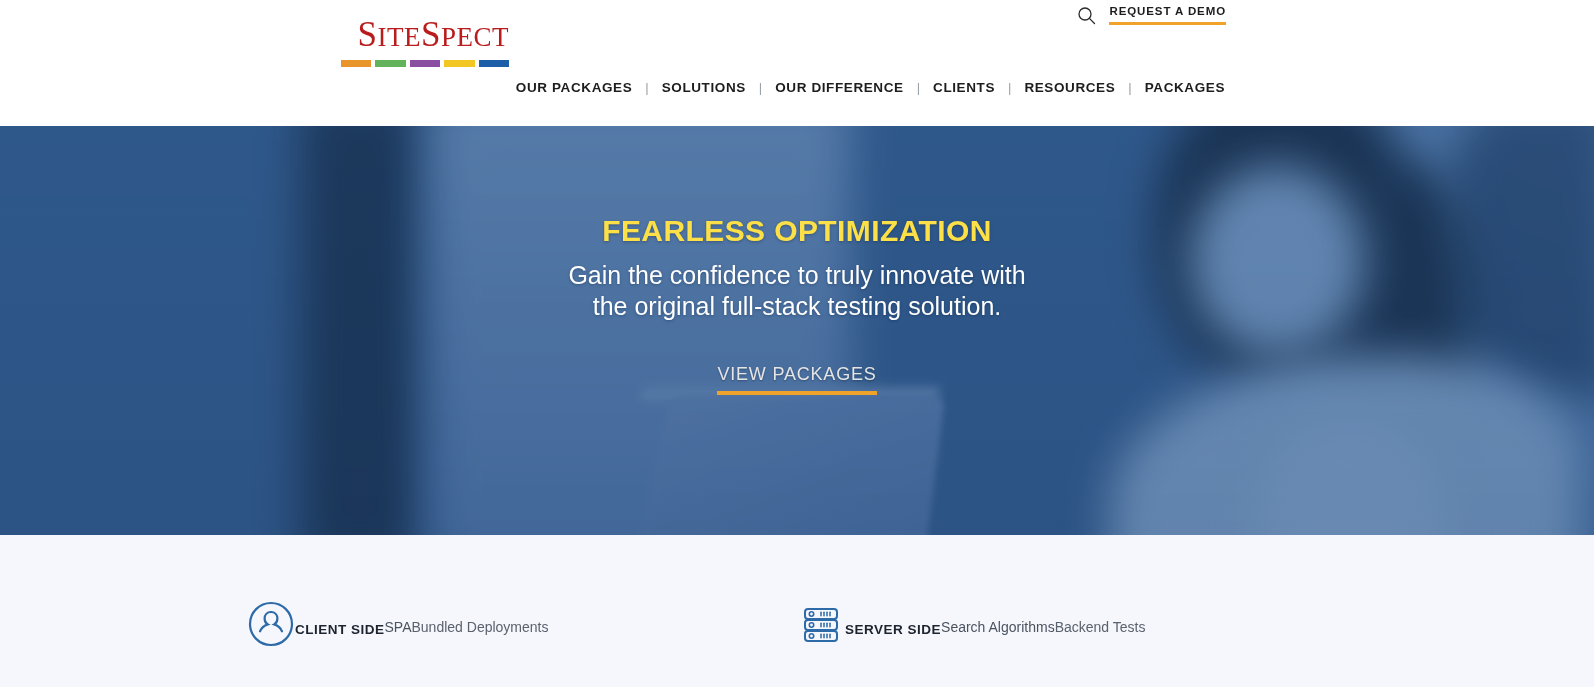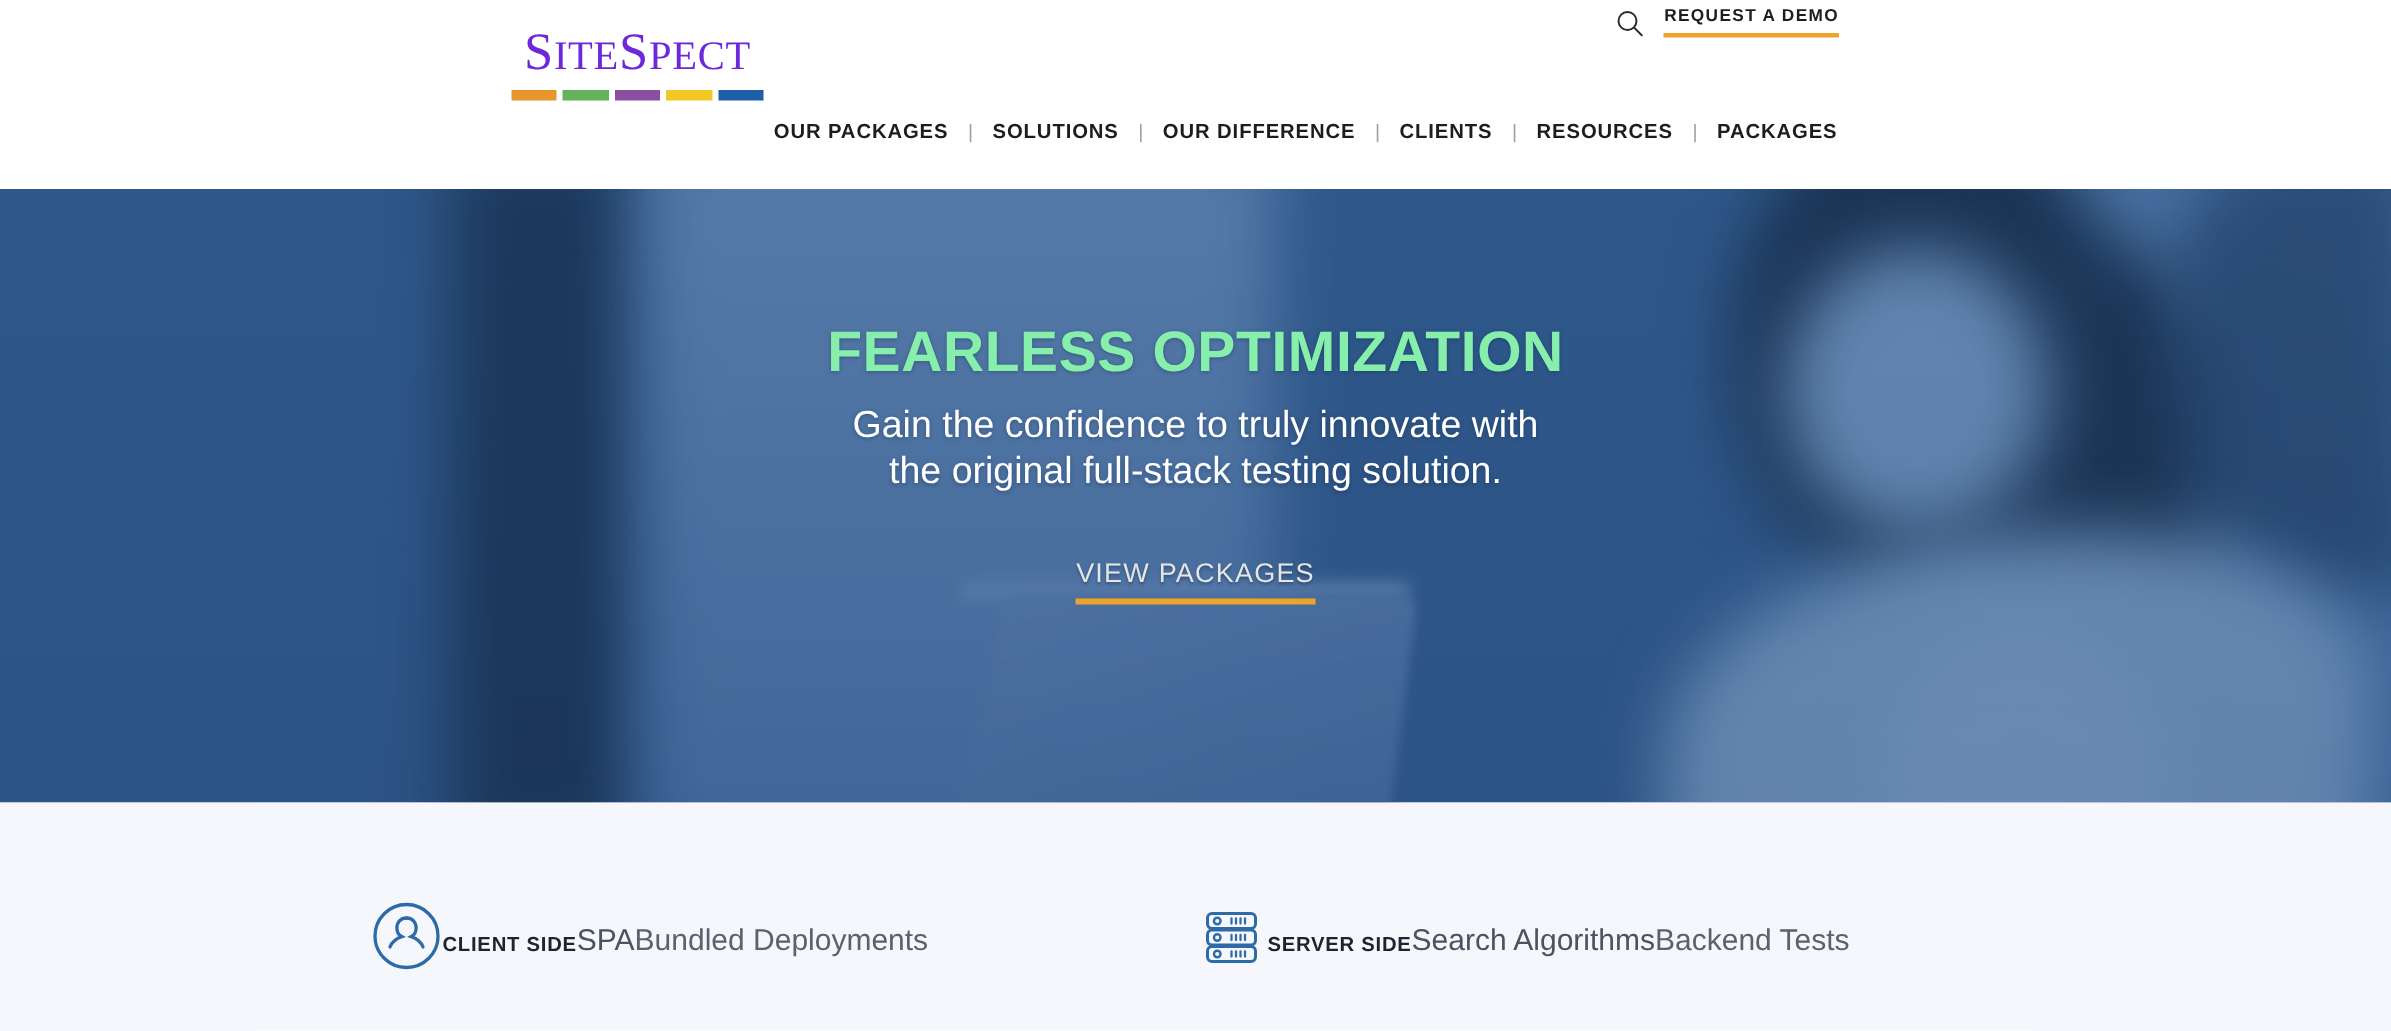--- a/index.html
+++ b/index.html
@@ -23,22 +23,23 @@
     left:341px; top:16px;
     width:168px;
     text-align:center;
     user-select:none;
   }
   .logo-word {
     font-family:"Liberation Serif", serif;
     font-size:35px;
     line-height:38px;
     letter-spacing:0.5px;
-    color:#6d28d9;
-    white-space:nowrap;
+    color:#b91c1c;
+    white-space:nowrap;
+    text-align:right;
   }
   .logo-word .cap { font-size:35px; }
   .logo-word .sm  { font-size:27px; }
   .logo-bars {
     display:flex;
     gap:4px;
     margin-top:4px;
     height:7px;
     width:100%;
   }
@@ -187,24 +188,24 @@
   }
 
   .hero-content {
     position:absolute; inset:0;
     display:flex; flex-direction:column;
     align-items:center;
     padding-top:90px;
     text-align:center;
   }
   .hero-title {
-    font-size:38px;
+    font-size:30px;
     font-weight:bold;
     letter-spacing:0.4px;
-    color:#86efac;
+    color:#fde047;
     line-height:1;
     text-shadow:0 1px 3px rgba(10,30,55,.35);
     white-space:nowrap;
   }
   .hero-sub {
     margin-top:14px;
     font-size:25px;
     font-weight:400;
     line-height:31px;
     color:#ffffff;
@@ -248,21 +249,21 @@
   .feat-title {
     margin-top:11px;
     font-size:13.5px;
     font-weight:bold;
     letter-spacing:0.5px;
     color:#1d2430;
     white-space:nowrap;
   }
   .feat-line {
     margin-top:7px;
-    font-size:20px;
+    font-size:14px;
     font-weight:400;
     color:#4a5360;
     line-height:21px;
     white-space:nowrap;
   }
   .feat-line.clipped { color:#5a626e; }
 </style>
 </head>
 <body>
 

